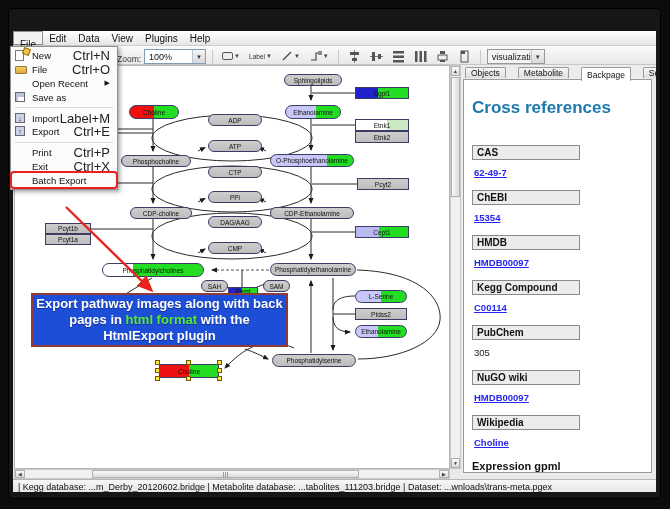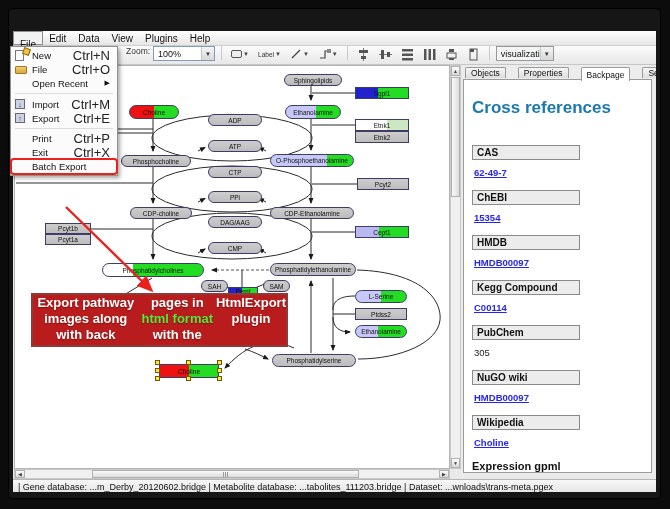--- a/index.html
+++ b/index.html
@@ -19,23 +19,23 @@
   .client{position:absolute;left:4px;right:4px;top:22px;bottom:6px;background:#e9e9e9;overflow:hidden;}
 
   
   .menubar{position:absolute;left:0;top:0;right:0;height:15px;
        background:linear-gradient(#ffffff,#e6e6e6);border-bottom:1px solid #cfcfcf;
        display:flex;align-items:stretch;font-size:10px;color:#111;}
   .menubar .mitem{padding:1px 6px 0 6px;display:flex;align-items:center;cursor:default;}
   .menubar .mitem.active{border:1px solid #8f8f8f;background:#f2f2f2;padding-top:12px;}
 
   
-  .toolbar{position:absolute;left:9px;top:15px;right:0;height:19px;
+  .toolbar{position:absolute;left:0;top:15px;right:0;height:19px;
        background:linear-gradient(#fbfbfb,#e8e8e8);border-bottom:1px solid #c6c6c6;
-       display:flex;align-items:flex-start;padding-left:104px;gap:3px;font-size:8.5px;color:#333;}
+       display:flex;align-items:flex-end;padding-left:104px;gap:3px;font-size:8.5px;color:#333;}
   .combo{height:15px;background:#fff;border:1px solid #7f9db9;display:flex;align-items:center;
        font-size:9px;color:#111;position:relative;padding-left:4px;}
   .combo .arrow{position:absolute;right:0;top:0;bottom:0;width:13px;
        background:linear-gradient(#f4f4f4,#d8d8d8);border-left:1px solid #b9c9d9;
        display:flex;align-items:center;justify-content:center;font-size:6px;color:#333;}
   .tsep{width:1px;height:14px;background:#c9c9c9;margin:0 3px;}
   .tbtn{height:16px;display:flex;align-items:center;padding:0 2px;border:1px solid transparent;border-radius:2px;}
   .caret{font-size:6px;color:#444;margin-left:1px;}
   .gene-glyph{width:11px;height:8px;border:1px solid #555;border-radius:2px;background:#eee;}
   .label-glyph{font-size:6.5px;color:#333;letter-spacing:0;}
@@ -65,22 +65,22 @@
 
   
   .canvas{position:absolute;left:1px;top:34px;width:436px;height:404px;background:#fff;
        border:1px solid #b5b5b5;overflow:hidden;}
   .node{position:absolute;border:1px solid #3c3c66;display:flex;align-items:center;justify-content:center;
        font-size:6.5px;color:#101010;white-space:nowrap;overflow:hidden;}
   .node.pill{border-radius:8px;}
   .handle{position:absolute;width:5px;height:5px;background:#ffe83a;border:1px solid #6a5a00;z-index:6;}
 
   
-  .callout{position:absolute;left:31px;top:293px;width:257px;height:54px;background:#b91c1c;
-       border:2px solid #8e3a38;z-index:50;display:flex;flex-direction:row;justify-content:center;
+  .callout{position:absolute;left:31px;top:293px;width:257px;height:54px;background:#1d4ed8;
+       border:2px solid #8e3a38;z-index:50;display:flex;flex-direction:column;justify-content:center;
        text-align:center;color:#fff;font-weight:bold;font-size:13px;line-height:16px;
        text-shadow:0 1px 1px rgba(0,0,0,.35);}
   .callout .hl-green{color:#55e838;}
   #anno-arrow{position:absolute;left:0;top:0;z-index:60;pointer-events:none;}
 
   
   .vscroll{position:absolute;left:437px;top:34px;width:11px;height:404px;background:#f0f0f0;border:1px solid #c9c9c9;}
   .sbtn{position:absolute;background:linear-gradient(#fdfdfd,#d9d9d9);border:1px solid #b0b0b0;
        display:flex;align-items:center;justify-content:center;font-size:5px;color:#444;}
   .vscroll .up{left:0;top:0;width:9px;height:10px;}
@@ -377,21 +377,21 @@
             <i></i>
             <i></i>
             <i></i>
           </div>
         <div class="sbtn rt">▶</div>
       </div>
 
       <div class="panel">
         <div class="tabbar" id="tabbar">
             <div class="tab">Objects</div>
-            <div class="tab">Properties</div>
+            <div class="tab">Metabolite</div>
             <div class="tab active">Backpage</div>
             <div class="tab">Search</div>
             <div class="tab">Legend</div>
           </div>
         <div class="panel-content">
           <div class="xref-head">Cross references</div>
           <div id="xrefs">
               <div class="xsec">
                 <div class="hdrbox">CAS</div>
                 <div class="val link">62-49-7</div>
@@ -419,21 +419,21 @@
               <div class="xsec">
                 <div class="hdrbox">Wikipedia</div>
                 <div class="val link">Choline</div>
               </div>
             </div>
           <div class="expr-head">Expression gpml</div>
         </div>
       </div>
 
       <div class="statusbar">
-        <span>| Gene database: ...m_Derby_20120602.bridge | Metabolite database: ...tabolites_111203.bridge | Dataset: ...wnloads\trans-meta.pgex</span>
+        <span>| Kegg database: ...m_Derby_20120602.bridge | Metabolite database: ...tabolites_111203.bridge | Dataset: ...wnloads\trans-meta.pgex</span>
       </div>
     </div>
   </div>
 
   <div class="filemenu" id="filemenu">
       <div class="fm-item">
         <span class="ic">
           <i class="ic-newfile" style="display: block;"></i>
         </span>
         <span class="lbl">New</span>
@@ -444,27 +444,33 @@
           <i class="ic-folder" style="display: block;"></i>
         </span>
         <span class="lbl">File</span>
         <span class="sc">Ctrl+O</span>
       </div>
       <div class="fm-item">
         <span class="ic"></span>
         <span class="lbl">Open Recent</span>
         <span class="sub">▶</span>
       </div>
+      <div class="fm-item">
+        <span class="ic">
+          <i class="ic-floppy" style="display: block;"></i>
+        </span>
+        <span class="lbl">Save as</span>
+      </div>
       <div class="fm-sep"></div>
       <div class="fm-item">
         <span class="ic">
           <i class="ic-port" style="display: block;">↓</i>
         </span>
         <span class="lbl">Import</span>
-        <span class="sc">Ctrl+M</span>
+        <span class="sc">Label+M</span>
       </div>
       <div class="fm-item">
         <span class="ic">
           <i class="ic-port" style="display: block;">↑</i>
         </span>
         <span class="lbl">Export</span>
         <span class="sc">Ctrl+E</span>
       </div>
       <div class="fm-sep"></div>
       <div class="fm-item">

